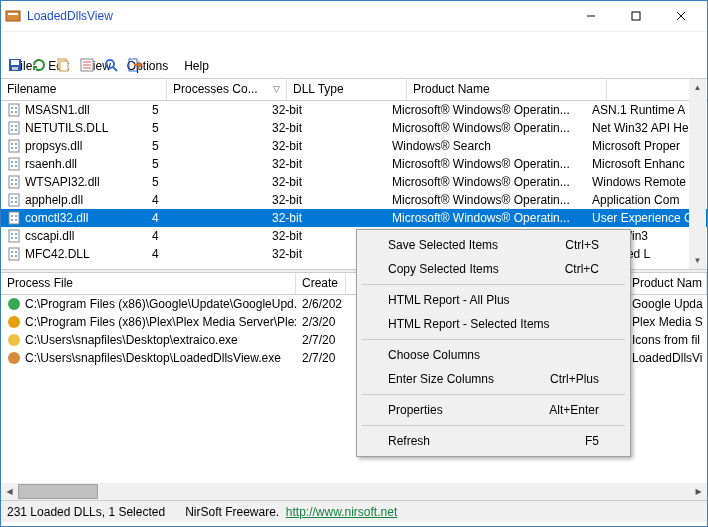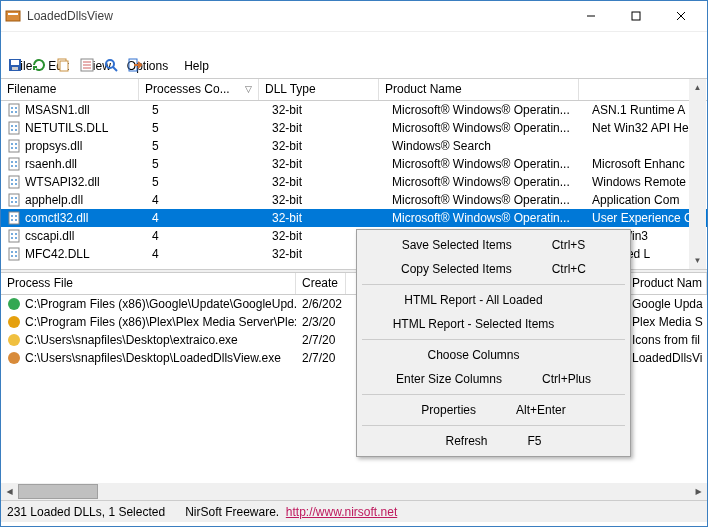--- a/index.html
+++ b/index.html
@@ -1,19 +1,19 @@
 <!DOCTYPE html>
 <html><head>
 <meta charset="utf-8">
 <style>
 * { box-sizing: border-box; margin: 0; padding: 0; font-family: "Segoe UI", Tahoma, sans-serif; font-size: 12px; }
 body { background: #fff; width: 708px; height: 527px; border: 1px solid #3a7ec0; overflow: hidden; position: relative; }
 .titlebar { height: 30px; background: #fff; display: flex; align-items: center; padding: 0 4px; }
 .titlebar .app-icon { width: 16px; height: 16px; margin-right: 6px; display: inline-flex; }
-.titlebar .title { flex: 1; font-size: 12px; color: #404040; }
+.titlebar .title { flex: 1; font-size: 12px; color: #1d4ed8; }
 .win-controls { display: flex; }
 .win-controls div { width: 45px; height: 28px; display: flex; align-items: center; justify-content: center; cursor: pointer; }
 .win-controls svg { width: 10px; height: 10px; }
 .menubar { height: 20px; display: flex; align-items: center; padding: 0 4px; border-top: 1px solid #eee; }
 .menubar span { padding: 2px 8px; cursor: pointer; margin-top: 48px; }
 .toolbar { height: 28px; display: flex; align-items: center; padding: 2px 4px; gap: 4px; border-bottom: 1px solid #ccc; }
 .toolbar .tb-btn { width: 20px; height: 20px; display: flex; align-items: center; justify-content: center; cursor: pointer; }
 .list-header { display: flex; background: #fff; border-bottom: 1px solid #ccc; height: 22px; }
 .list-header .col { padding: 3px 6px; border-right: 1px solid #e0e0e0; white-space: nowrap; overflow: hidden; position: relative; }
 .sort-arrow { position: absolute; right: 6px; top: 5px; font-size: 9px; color: #666; }
@@ -23,23 +23,23 @@
 .row .cell { padding: 1px 6px; white-space: nowrap; overflow: hidden; display: flex; align-items: center; gap: 4px; }
 .dll-icon { width: 14px; height: 14px; flex-shrink: 0; display: inline-flex; }
 .splitter { height: 4px; background: #f0f0f0; border-top: 1px solid #ccc; border-bottom: 1px solid #ccc; cursor: ns-resize; }
 .bottom-list { }
 .scrollbar-v { position: absolute; right: 1px; width: 17px; background: #f0f0f0; display: flex; flex-direction: column; align-items: center; }
 .scrollbar-v .arrow { width: 17px; height: 17px; display: flex; align-items: center; justify-content: center; font-size: 8px; color: #555; cursor: pointer; }
 .scrollbar-h { height: 17px; background: #f0f0f0; display: flex; align-items: center; }
 .scrollbar-h .arrow { width: 17px; height: 17px; display: flex; align-items: center; justify-content: center; font-size: 8px; color: #555; cursor: pointer; }
 .scrollbar-h .thumb { height: 15px; background: #c0c0c0; border: 1px solid #a0a0a0; cursor: pointer; }
 .statusbar { height: 22px; border-top: 1px solid #ccc; display: flex; align-items: center; padding: 0 6px; gap: 20px; background: #f0f0f0; }
-.statusbar a { color: #be185d; text-decoration: underline; cursor: pointer; text-align: right; }
+.statusbar a { color: #15803d; text-decoration: underline; cursor: pointer; text-align: right; }
 .context-menu { position: absolute; background: #f0f0f0; border: 1px solid #a0a0a0; box-shadow: 2px 2px 4px rgba(0,0,0,0.3); padding: 3px; z-index: 100; }
-.context-menu .item { padding: 5px 28px 5px 28px; cursor: pointer; display: flex; justify-content: center; gap: 40px; white-space: nowrap; }
+.context-menu .item { padding: 5px 28px 5px 28px; cursor: pointer; display: flex; justify-content: space-between; gap: 40px; white-space: nowrap; }
 .context-menu .sep { height: 1px; background: #ccc; margin: 3px 2px; }
 .top-pane { position: relative; }
 .watermark { position: absolute; top: 158px; left: 280px; font-size: 28px; color: rgba(150,170,190,0.12); font-weight: bold; pointer-events: none; font-style: italic; }
 </style>
 </head>
 <body>
 
 <div class="titlebar">
   <span class="app-icon">
     <svg viewBox="0 0 16 16">
@@ -113,21 +113,21 @@
   <div class="tb-btn">
       <svg width="16" height="16" viewBox="0 0 16 16">
         <rect x="2" y="2" width="8" height="12" fill="none" stroke="#3070d0"></rect>
         <path d="M7 8h7M11 5l3 3-3 3" fill="none" stroke="#d07030" stroke-width="2"></path>
       </svg>
     </div>
 </div>
 
 <div class="top-pane" style="height:190px; position:relative;">
   <div class="list-header">
-    <div class="col" style="width:138px">Filename</div>
+    <div class="col" style="width:166px">Filename</div>
     <div class="col" style="width:120px"><span>Processes Co...</span><span class="sort-arrow">▽</span></div>
     <div class="col" style="width:120px">DLL Type</div>
     <div class="col" style="width:200px">Product Name</div>
   </div>
   <div class="list-body" id="top-rows">
       <div class="row">
         <div class="cell" style="width:145px">
           <span class="dll-icon">
             <svg viewBox="0 0 14 14">
               <rect x="2" y="1" width="10" height="12" fill="#fff" stroke="#888"></rect>
@@ -171,20 +171,21 @@
               <circle cx="9" cy="5" r="1" fill="#4a90d0"></circle>
               <circle cx="5" cy="9" r="1" fill="#4a90d0"></circle>
               <circle cx="9" cy="9" r="1" fill="#4a90d0"></circle>
             </svg>
           </span>
           <span>propsys.dll</span>
         </div>
         <div class="cell" style="width:120px">5</div>
         <div class="cell" style="width:120px">32-bit</div>
         <div class="cell" style="width:200px">Windows® Search</div>
+        <div class="cell" style="flex:1">Microsoft Proper</div>
       </div>
       <div class="row">
         <div class="cell" style="width:145px">
           <span class="dll-icon">
             <svg viewBox="0 0 14 14">
               <rect x="2" y="1" width="10" height="12" fill="#fff" stroke="#888"></rect>
               <circle cx="5" cy="5" r="1" fill="#4a90d0"></circle>
               <circle cx="9" cy="5" r="1" fill="#4a90d0"></circle>
               <circle cx="5" cy="9" r="1" fill="#4a90d0"></circle>
               <circle cx="9" cy="9" r="1" fill="#4a90d0"></circle>
@@ -379,21 +380,21 @@
   <div class="item">
       <span>Save Selected Items</span>
       <span>Ctrl+S</span>
     </div>
   <div class="item">
       <span>Copy Selected Items</span>
       <span>Ctrl+C</span>
     </div>
   <div class="sep"></div>
   <div class="item">
-      <span>HTML Report - All Loaded</span>
+      <span>HTML Report - All Plus</span>
       <span></span>
     </div>
   <div class="item">
       <span>HTML Report - Selected Items</span>
       <span></span>
     </div>
   <div class="sep"></div>
   <div class="item">
       <span>Choose Columns</span>
       <span></span>

